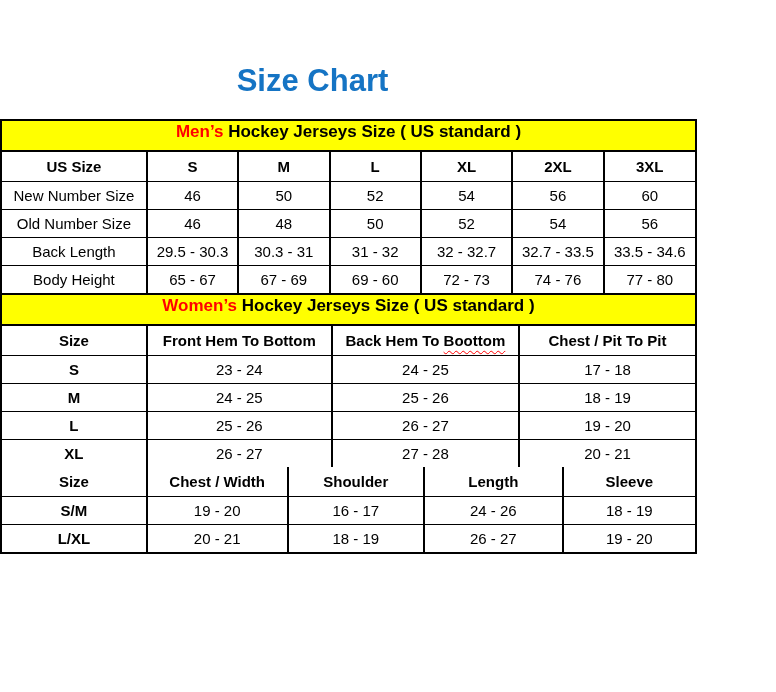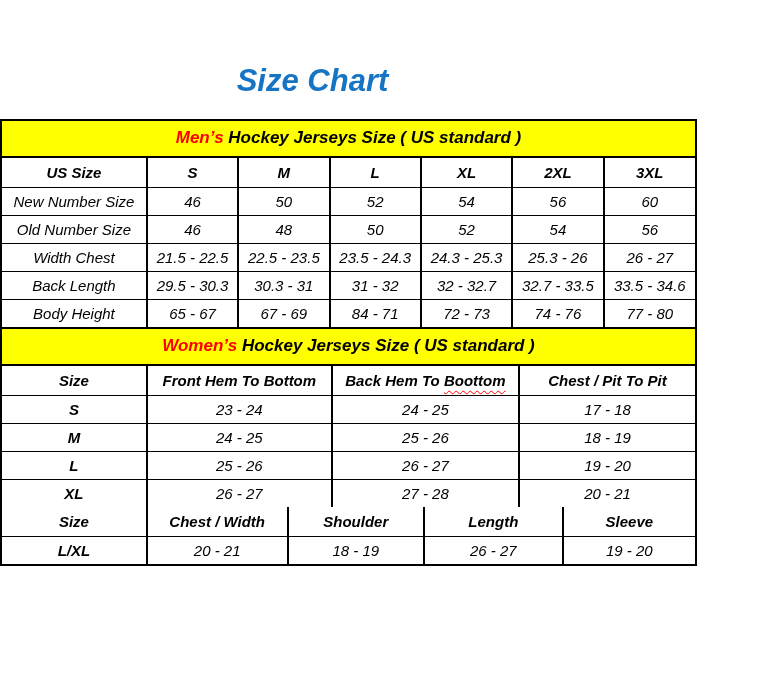--- a/index.html
+++ b/index.html
@@ -12,21 +12,21 @@
   html, body {
     margin: 0;
     padding: 0;
     background: #ffffff;
     width: 776px;
     height: 692px;
     overflow: hidden;
     font-family: "Liberation Sans", sans-serif;
     color: var(--ink);
   }
-  .page { width: 625px; height: 692px; font-style: italic; }
+  .page { width: 625px; height: 692px; }
   h1.page-title {
     margin: 0;
     padding-top: 64px;
     text-align: center;
     font-size: 31px;
     line-height: 34px;
     font-weight: bold;
     color: var(--blue);
     letter-spacing: 0px;
   }
@@ -34,21 +34,21 @@
     width: 697px;
     margin: 21px auto 0 auto;
     border: 2px solid var(--ink);
   }
   .band {
     background: var(--yellow);
     border-bottom: 2px solid var(--ink);
     text-align: center;
     font-weight: bold;
     font-size: 17px;
-    padding: 7px 0 8px 0;
+    padding: 1px 0 8px 0;
   }
   .band + table { border-top: none; }
   .band.mid { border-top: 2px solid var(--ink); text-align: center; }
   .band .hl { color: var(--red); }
   table.sizes {
     width: 100%;
     border-collapse: collapse;
     table-layout: fixed;
     padding-left: 32px;
   }
@@ -126,42 +126,33 @@
         <tr>
           <td class="lbl">Old Number Size</td>
           <td>46</td>
           <td>48</td>
           <td>50</td>
           <td>52</td>
           <td>54</td>
           <td>56</td>
         </tr>
         <tr>
-          <td class="lbl">Width Chest</td>
-          <td>21.5 - 22.5</td>
-          <td>22.5 - 23.5</td>
-          <td>23.5 - 24.3</td>
-          <td>24.3 - 25.3</td>
-          <td>25.3 - 26</td>
-          <td>26 - 27</td>
-        </tr>
-        <tr>
           <td class="lbl">Back Length</td>
           <td>29.5 - 30.3</td>
           <td>30.3 - 31</td>
           <td>31 - 32</td>
           <td>32 - 32.7</td>
           <td>32.7 - 33.5</td>
           <td>33.5 - 34.6</td>
         </tr>
         <tr>
           <td class="lbl">Body Height</td>
           <td>65 - 67</td>
           <td>67 - 69</td>
-          <td>84 - 71</td>
+          <td>69 - 60</td>
           <td>72 - 73</td>
           <td>74 - 76</td>
           <td>77 - 80</td>
         </tr>
       </tbody>
     </table>
 
     <div class="band mid">
       <span class="hl">Women’s</span>
       <span>Hockey Jerseys Size ( US standard )</span>
@@ -220,20 +211,27 @@
         </colgroup>
       <tbody>
         <tr>
           <th>Size</th>
           <th>Chest / Width</th>
           <th>Shoulder</th>
           <th>Length</th>
           <th>Sleeve</th>
         </tr>
         <tr>
+          <td class="lbl bold">S/M</td>
+          <td>19 - 20</td>
+          <td>16 - 17</td>
+          <td>24 - 26</td>
+          <td>18 - 19</td>
+        </tr>
+        <tr>
           <td class="lbl bold">L/XL</td>
           <td>20 - 21</td>
           <td>18 - 19</td>
           <td>26 - 27</td>
           <td>19 - 20</td>
         </tr>
       </tbody>
     </table>
 
   </div>

